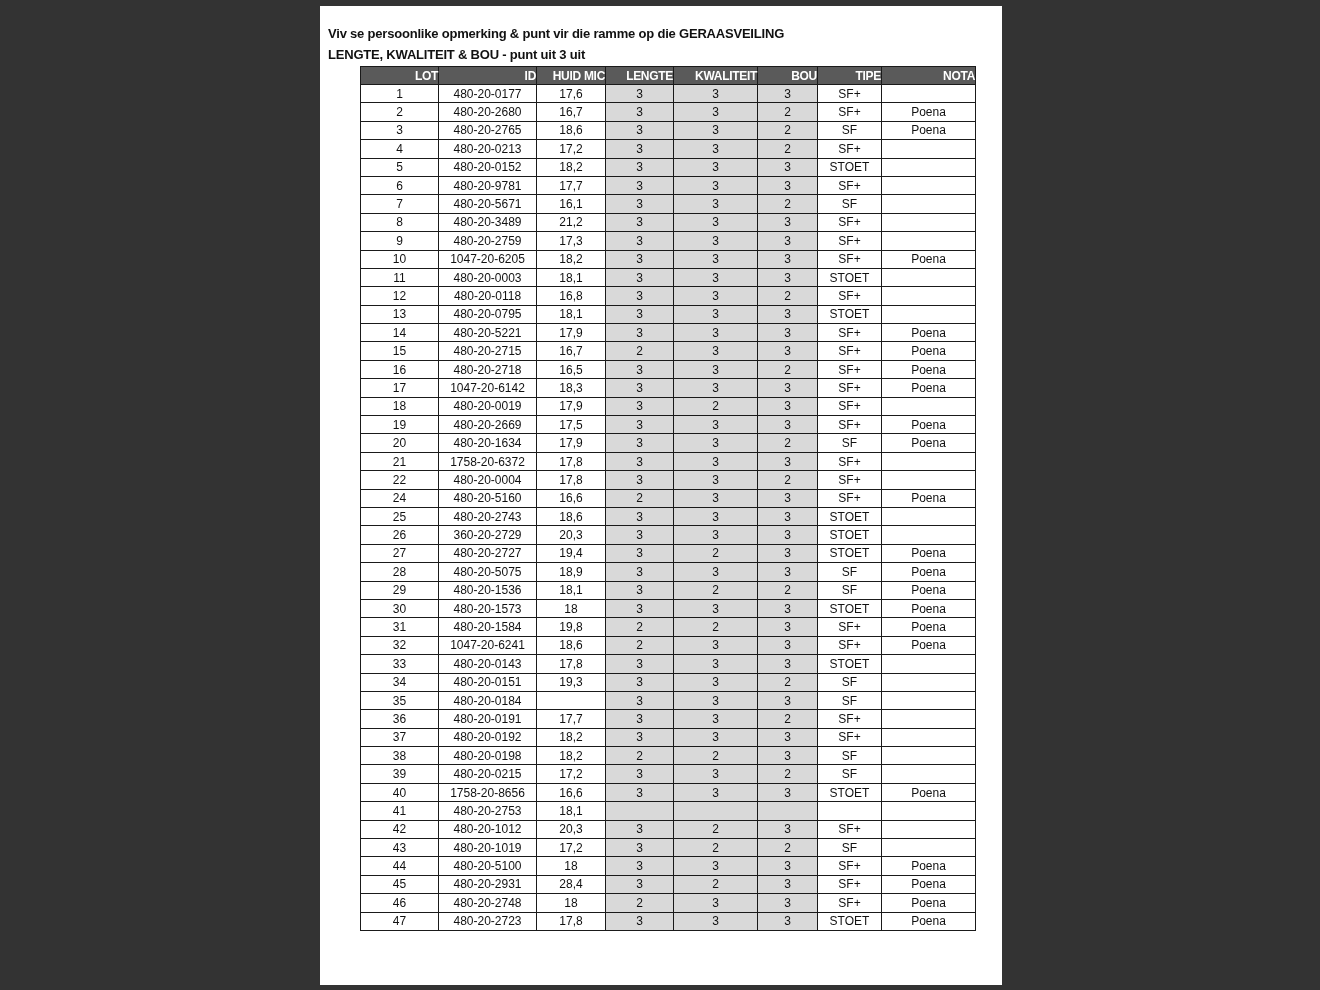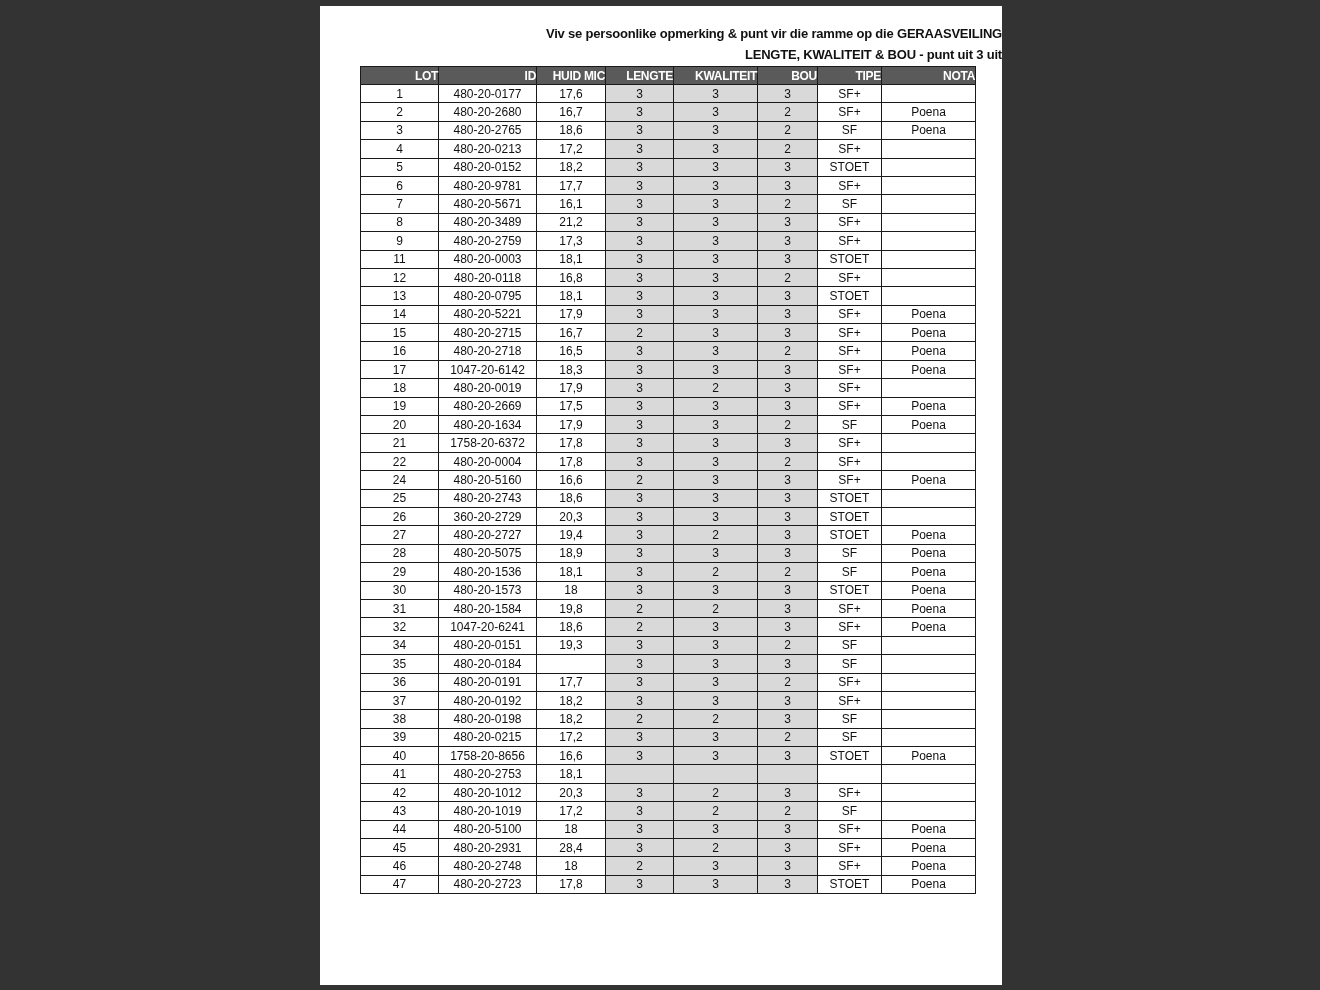--- a/index.html
+++ b/index.html
@@ -13,23 +13,23 @@
     .page {
       position: absolute;
       left: 320px;
       top: 6px;
       width: 682px;
       height: 979px;
       background: #ffffff;
     }
     .title {
       position: absolute;
-      left: 0;
+      left: 8px;
       width: 100%;
-      text-align: right;
+      text-align: left;
       font-family: "Liberation Sans", sans-serif;
       font-weight: bold;
       font-size: 13px;
       color: #111;
       letter-spacing: -0.2px;
     }
     .title.t1 { top: 20px; }
     .title.t2 { top: 41px; }
     table.lots {
       position: absolute;
@@ -185,20 +185,30 @@
           <td>9</td>
           <td>480-20-2759</td>
           <td>17,3</td>
           <td class="shade">3</td>
           <td class="shade">3</td>
           <td class="shade">3</td>
           <td>SF+</td>
           <td></td>
         </tr>
         <tr>
+          <td>10</td>
+          <td>1047-20-6205</td>
+          <td>18,2</td>
+          <td class="shade">3</td>
+          <td class="shade">3</td>
+          <td class="shade">3</td>
+          <td>SF+</td>
+          <td>Poena</td>
+        </tr>
+        <tr>
           <td>11</td>
           <td>480-20-0003</td>
           <td>18,1</td>
           <td class="shade">3</td>
           <td class="shade">3</td>
           <td class="shade">3</td>
           <td>STOET</td>
           <td></td>
         </tr>
         <tr>
@@ -393,20 +403,30 @@
         </tr>
         <tr>
           <td>32</td>
           <td>1047-20-6241</td>
           <td>18,6</td>
           <td class="shade">2</td>
           <td class="shade">3</td>
           <td class="shade">3</td>
           <td>SF+</td>
           <td>Poena</td>
+        </tr>
+        <tr>
+          <td>33</td>
+          <td>480-20-0143</td>
+          <td>17,8</td>
+          <td class="shade">3</td>
+          <td class="shade">3</td>
+          <td class="shade">3</td>
+          <td>STOET</td>
+          <td></td>
         </tr>
         <tr>
           <td>34</td>
           <td>480-20-0151</td>
           <td>19,3</td>
           <td class="shade">3</td>
           <td class="shade">3</td>
           <td class="shade">2</td>
           <td>SF</td>
           <td></td>

